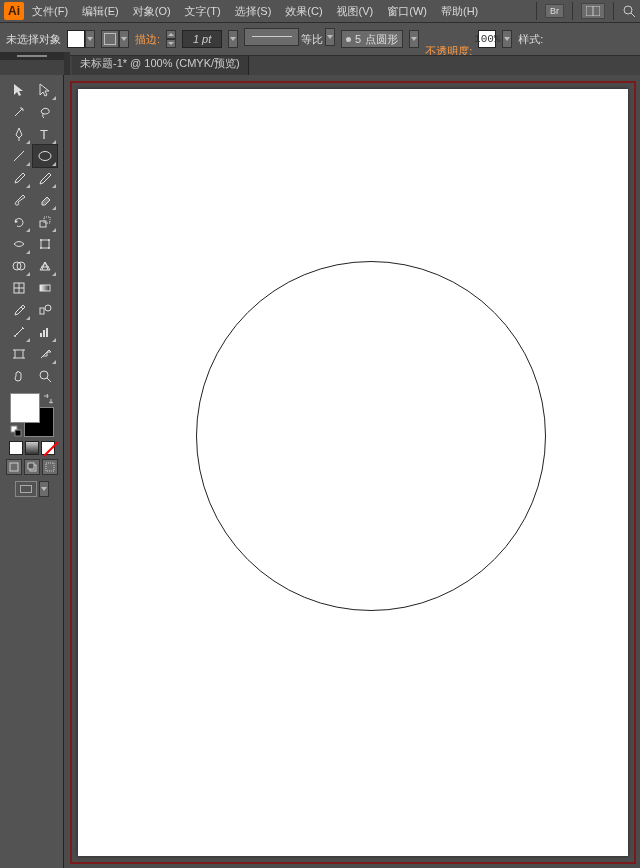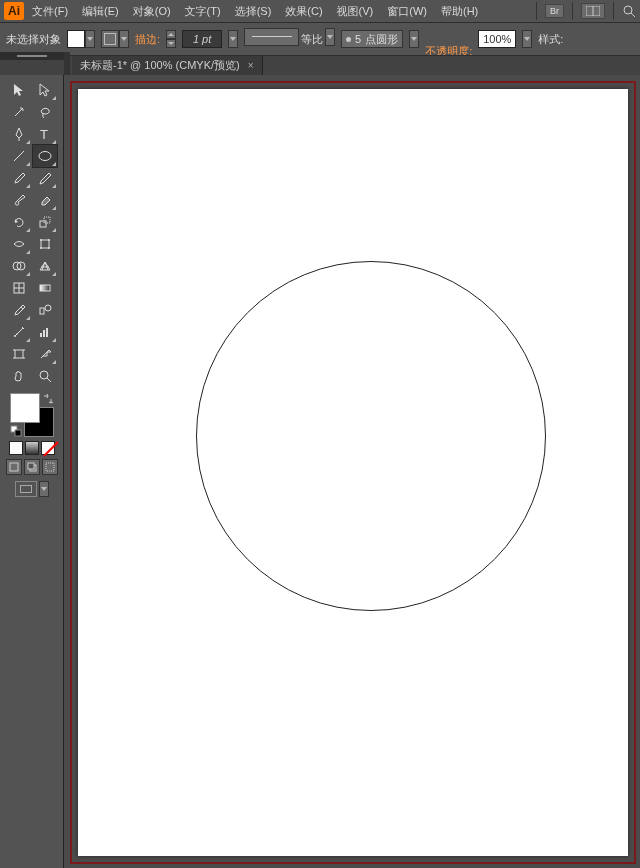--- a/index.html
+++ b/index.html
@@ -31,28 +31,28 @@
   .spin div { flex:1; background:#6b6b6b; border:1px solid #333; display:flex; align-items:center; justify-content:center; }
   .spin div::after { content:""; border-left:3px solid transparent; border-right:3px solid transparent; }
   .spin div:first-child::after { border-bottom:3px solid #bbb; }
   .spin div:last-child::after  { border-top:3px solid #bbb; }
   .profile-box { width:55px; height:18px; background:#6b6b6b; border:1px solid #333; display:flex; align-items:center; justify-content:center; }
   .profile-box .line { width:40px; height:1px; background:#ccc; }
   .ratio { color:#ddd; }
   .dot { width:5px; height:5px; border-radius:50%; background:#ccc; }
   .brush { color:#ddd; }
   .opacity-lbl { color:#ff9a46;margin-top:24px; }
-  .opacity-box { width:38px; height:18px; background:#fff; color:#333; border:1px solid #222; display:flex; align-items:center; justify-content:center; }
+  .opacity-box { width:18px; height:18px; background:#fff; color:#333; border:1px solid #222; display:flex; align-items:center; justify-content:center;font-family:Liberation Mono, monospace; }
   .style-lbl { color:#ddd; }
 
   
   .tabbar { height:20px; background:#424242; display:flex; align-items:center; padding-left:72px; border-top:1px solid #2d2d2d; }
   .tab-handle { position:absolute; top:52px; left:0; width:64px; height:8px; background:#2d2d2d; display:flex; align-items:center; justify-content:center; }
   .tab-handle .grip { width:30px; height:2px; background:#888; }
-  .doc-tab { height:20px; background:#3a3a3a; padding:0 8px; display:flex; align-items:center; gap:8px; color:#ccc; border-right:1px solid #222; }
+  .doc-tab { height:20px; background:#3a3a3a; padding:0 8px; display:flex; align-items:center; gap:8px; color:#ccc; border-right:1px solid #222;flex-direction:column; }
   .doc-tab .close { color:#aaa; font-size:10px; }
 
   
   .workrow { flex:1; display:flex; overflow:hidden; }
 
   
   .tools { width:64px; background:#535353; border-right:1px solid #222; display:flex; flex-direction:column; align-items:center; padding:4px 2px; gap:0px; position:relative; }
   .tool-grid { display:grid; grid-template-columns:24px 24px; grid-auto-rows:22px; gap:0 2px; }
   .tool { width:24px; height:22px; display:flex; align-items:center; justify-content:center; color:#ddd; position:relative; }
   .tool svg { display:block; }

